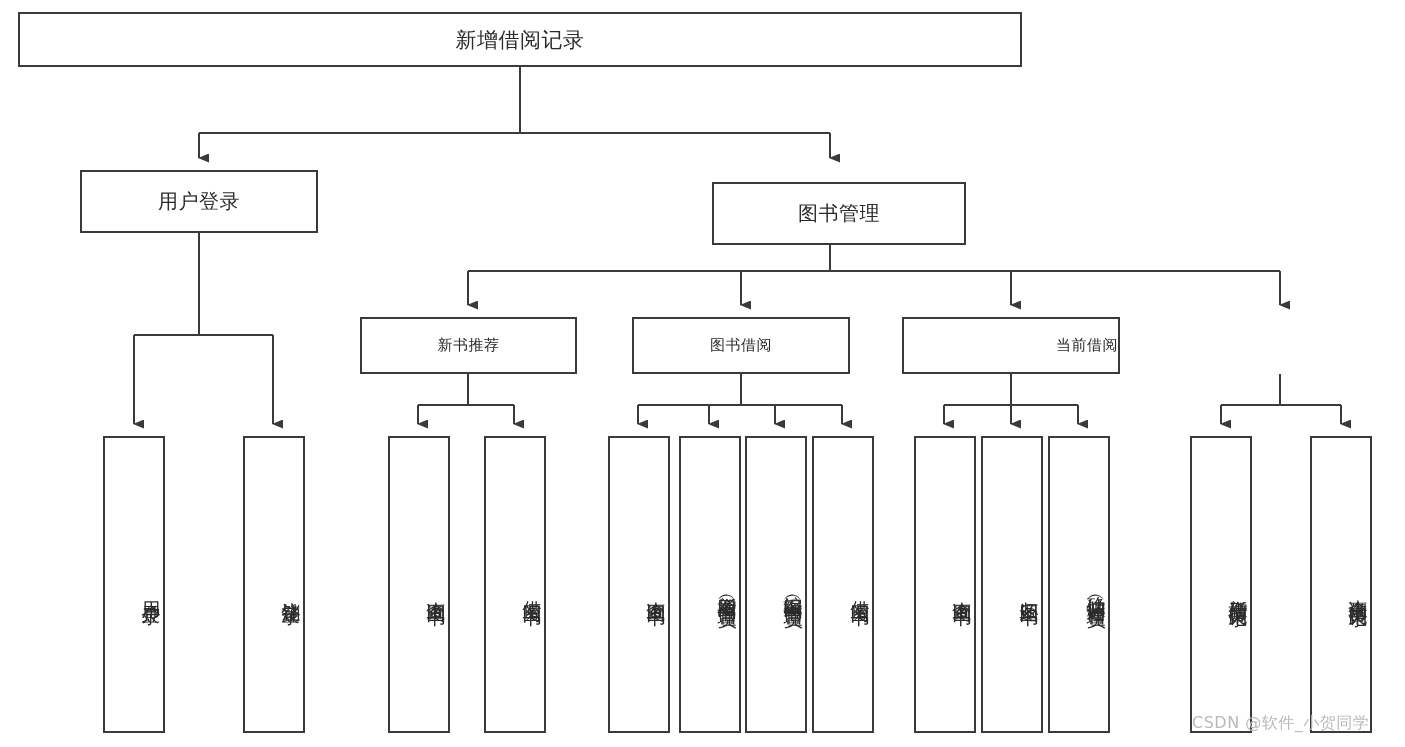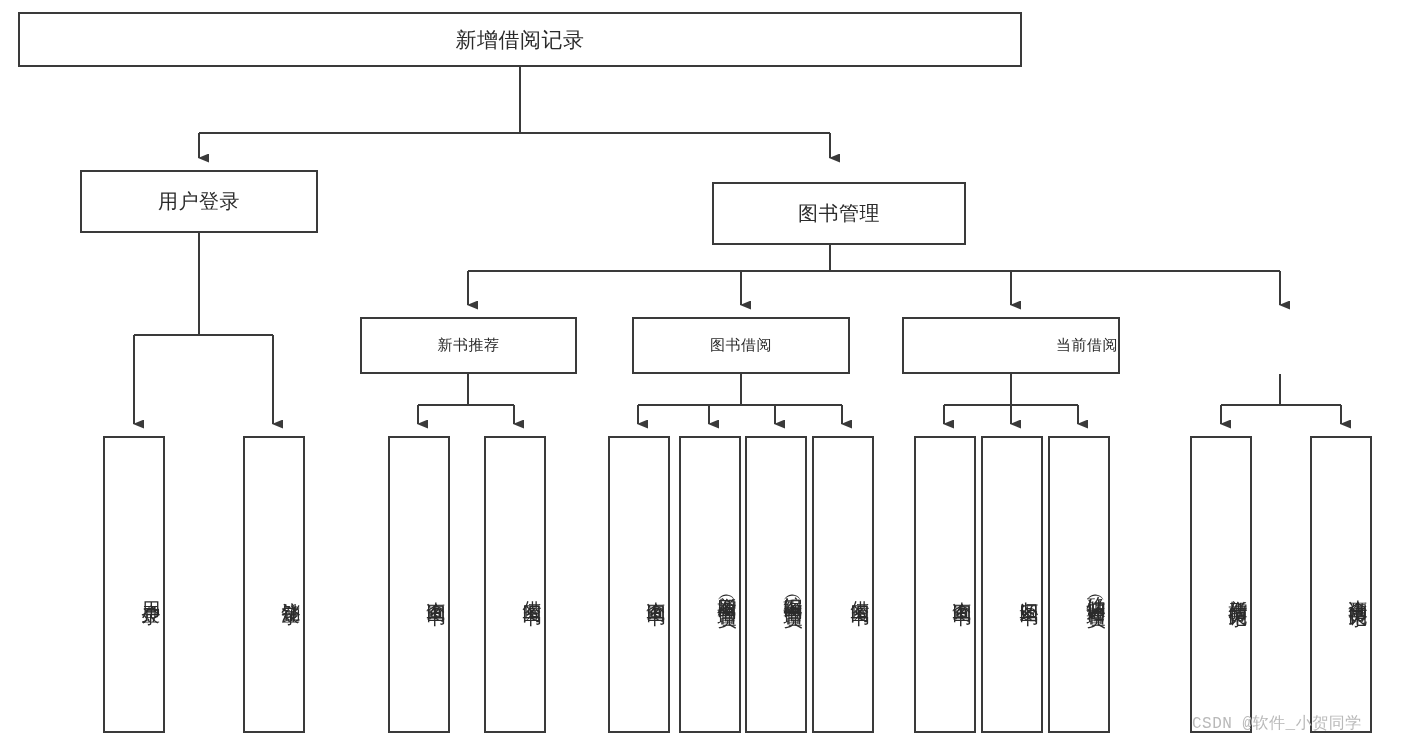--- a/index.html
+++ b/index.html
@@ -38,21 +38,20 @@
   .node .cap{display:block;}
 
   #watermark{
     position:absolute;
     left:1192px;top:713px;
     font-size:16px;
     color:#b9b9b9;
     white-space:nowrap;
     letter-spacing:0.5px;
     pointer-events:none;
-    font-family:Liberation Mono, monospace;
   }
 </style>
 </head>
 <body>
 
 <div id="diagram-root">
 
   <svg id="wires" viewBox="0 0 1405 747" preserveAspectRatio="none">
     <defs>
       <marker id="arrowhead" markerWidth="9" markerHeight="11" refX="4.5" refY="10" orient="auto" markerUnits="userSpaceOnUse">

